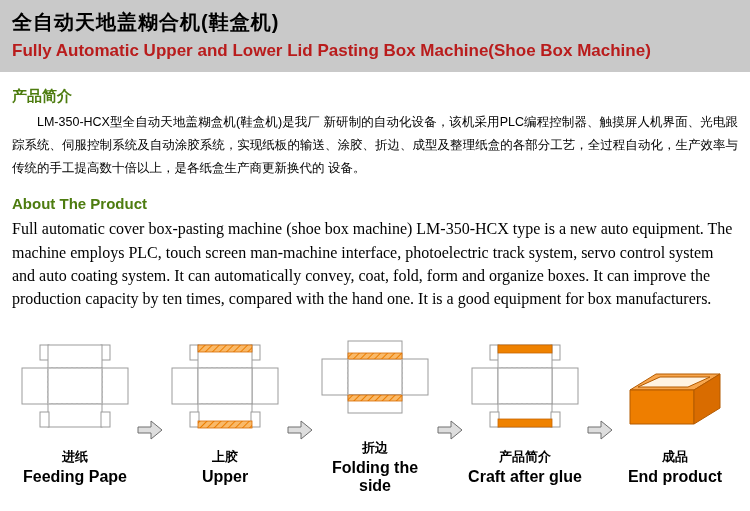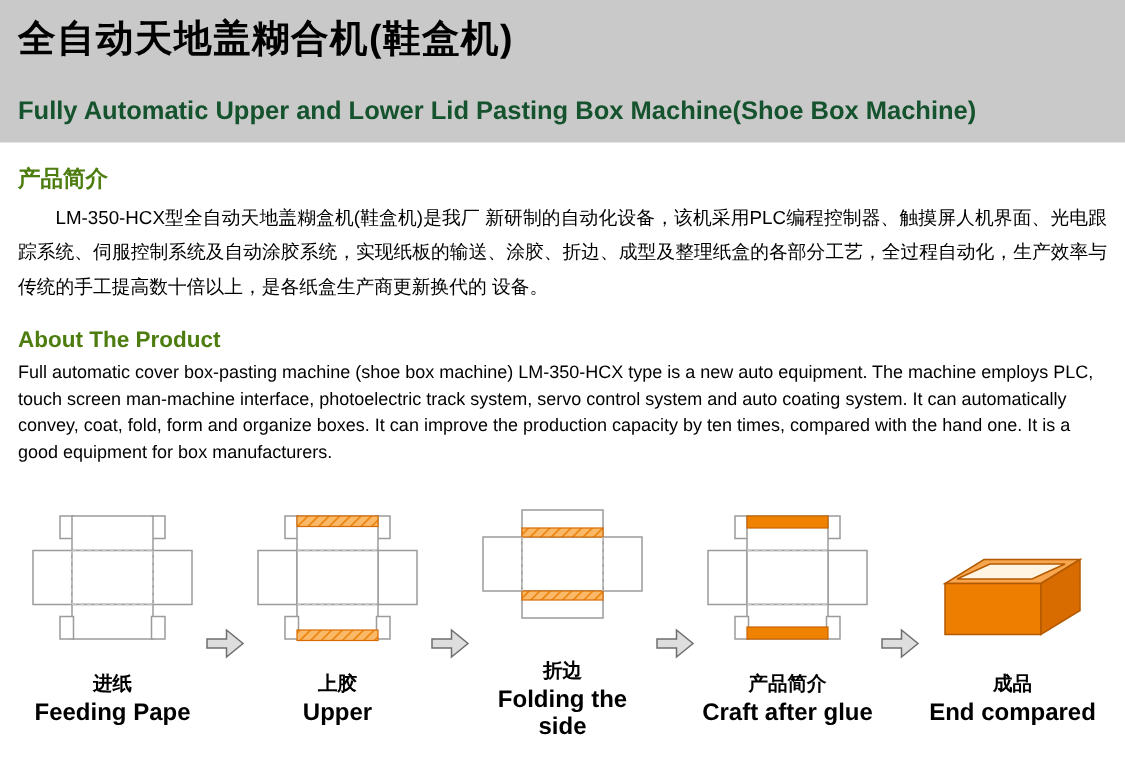--- a/index.html
+++ b/index.html
@@ -11,50 +11,51 @@
     overflow: hidden;
   }
   .page { width: 750px; height: 511px; background: #fff; }
 
   
   .hero {
     background: #c9c9c9;
     padding: 9px 12px 11px 12px;
   }
   .hero .title-cn {
-    font-size: 25px;
+    font-size: 20px;
     font-weight: 700;
     letter-spacing: 1px;
     color: #000;
-    margin-bottom: 22px;
+    margin-bottom: 5px;
   }
   .hero .title-en {
     font-size: 17px;
     font-weight: 700;
-    color: #14532d;
+    color: #b91c1c;
   }
 
   
   .section { padding: 0 12px; }
   .red-heading {
     color: #4d7c0f;
     font-size: 15px;
     font-weight: 700;
     margin: 15px 0 5px 0;
   }
   .cn-body {
     font-size: 12.5px;
     line-height: 1.85;
     text-indent: 2em;
     text-align: justify;
   }
   .en-body {
-    font-size: 12px;
+    font-size: 16px;
     line-height: 1.46;
     text-align: left;
+    font-family: Liberation Serif, serif;
   }
 
   
   .flow-row {
     display: flex;
     align-items: center;
     justify-content: space-between;
     margin-top: 16px;
     padding: 0 2px;
   }
@@ -220,19 +221,19 @@
       <div class="step">
         <svg class="diagram" viewBox="0 0 122 100">
           <g stroke="#b35a00" stroke-width="1">
             <polygon points="16,54 80,54 106,38 42,38" fill="#f8a64d"></polygon>
             <polygon points="24,51 74,51 96,41 46,41" fill="#fff3e2"></polygon>
             <polygon points="16,54 80,54 80,88 16,88" fill="#ee7e00"></polygon>
             <polygon points="80,54 106,38 106,72 80,88" fill="#d96c00"></polygon>
           </g>
         </svg>
         <div class="step-label-cn">成品</div>
-        <div class="step-label-en">End compared</div>
+        <div class="step-label-en">End product</div>
       </div>
 
     </div>
   </section>
 
 </div>
 
 </body></html>

